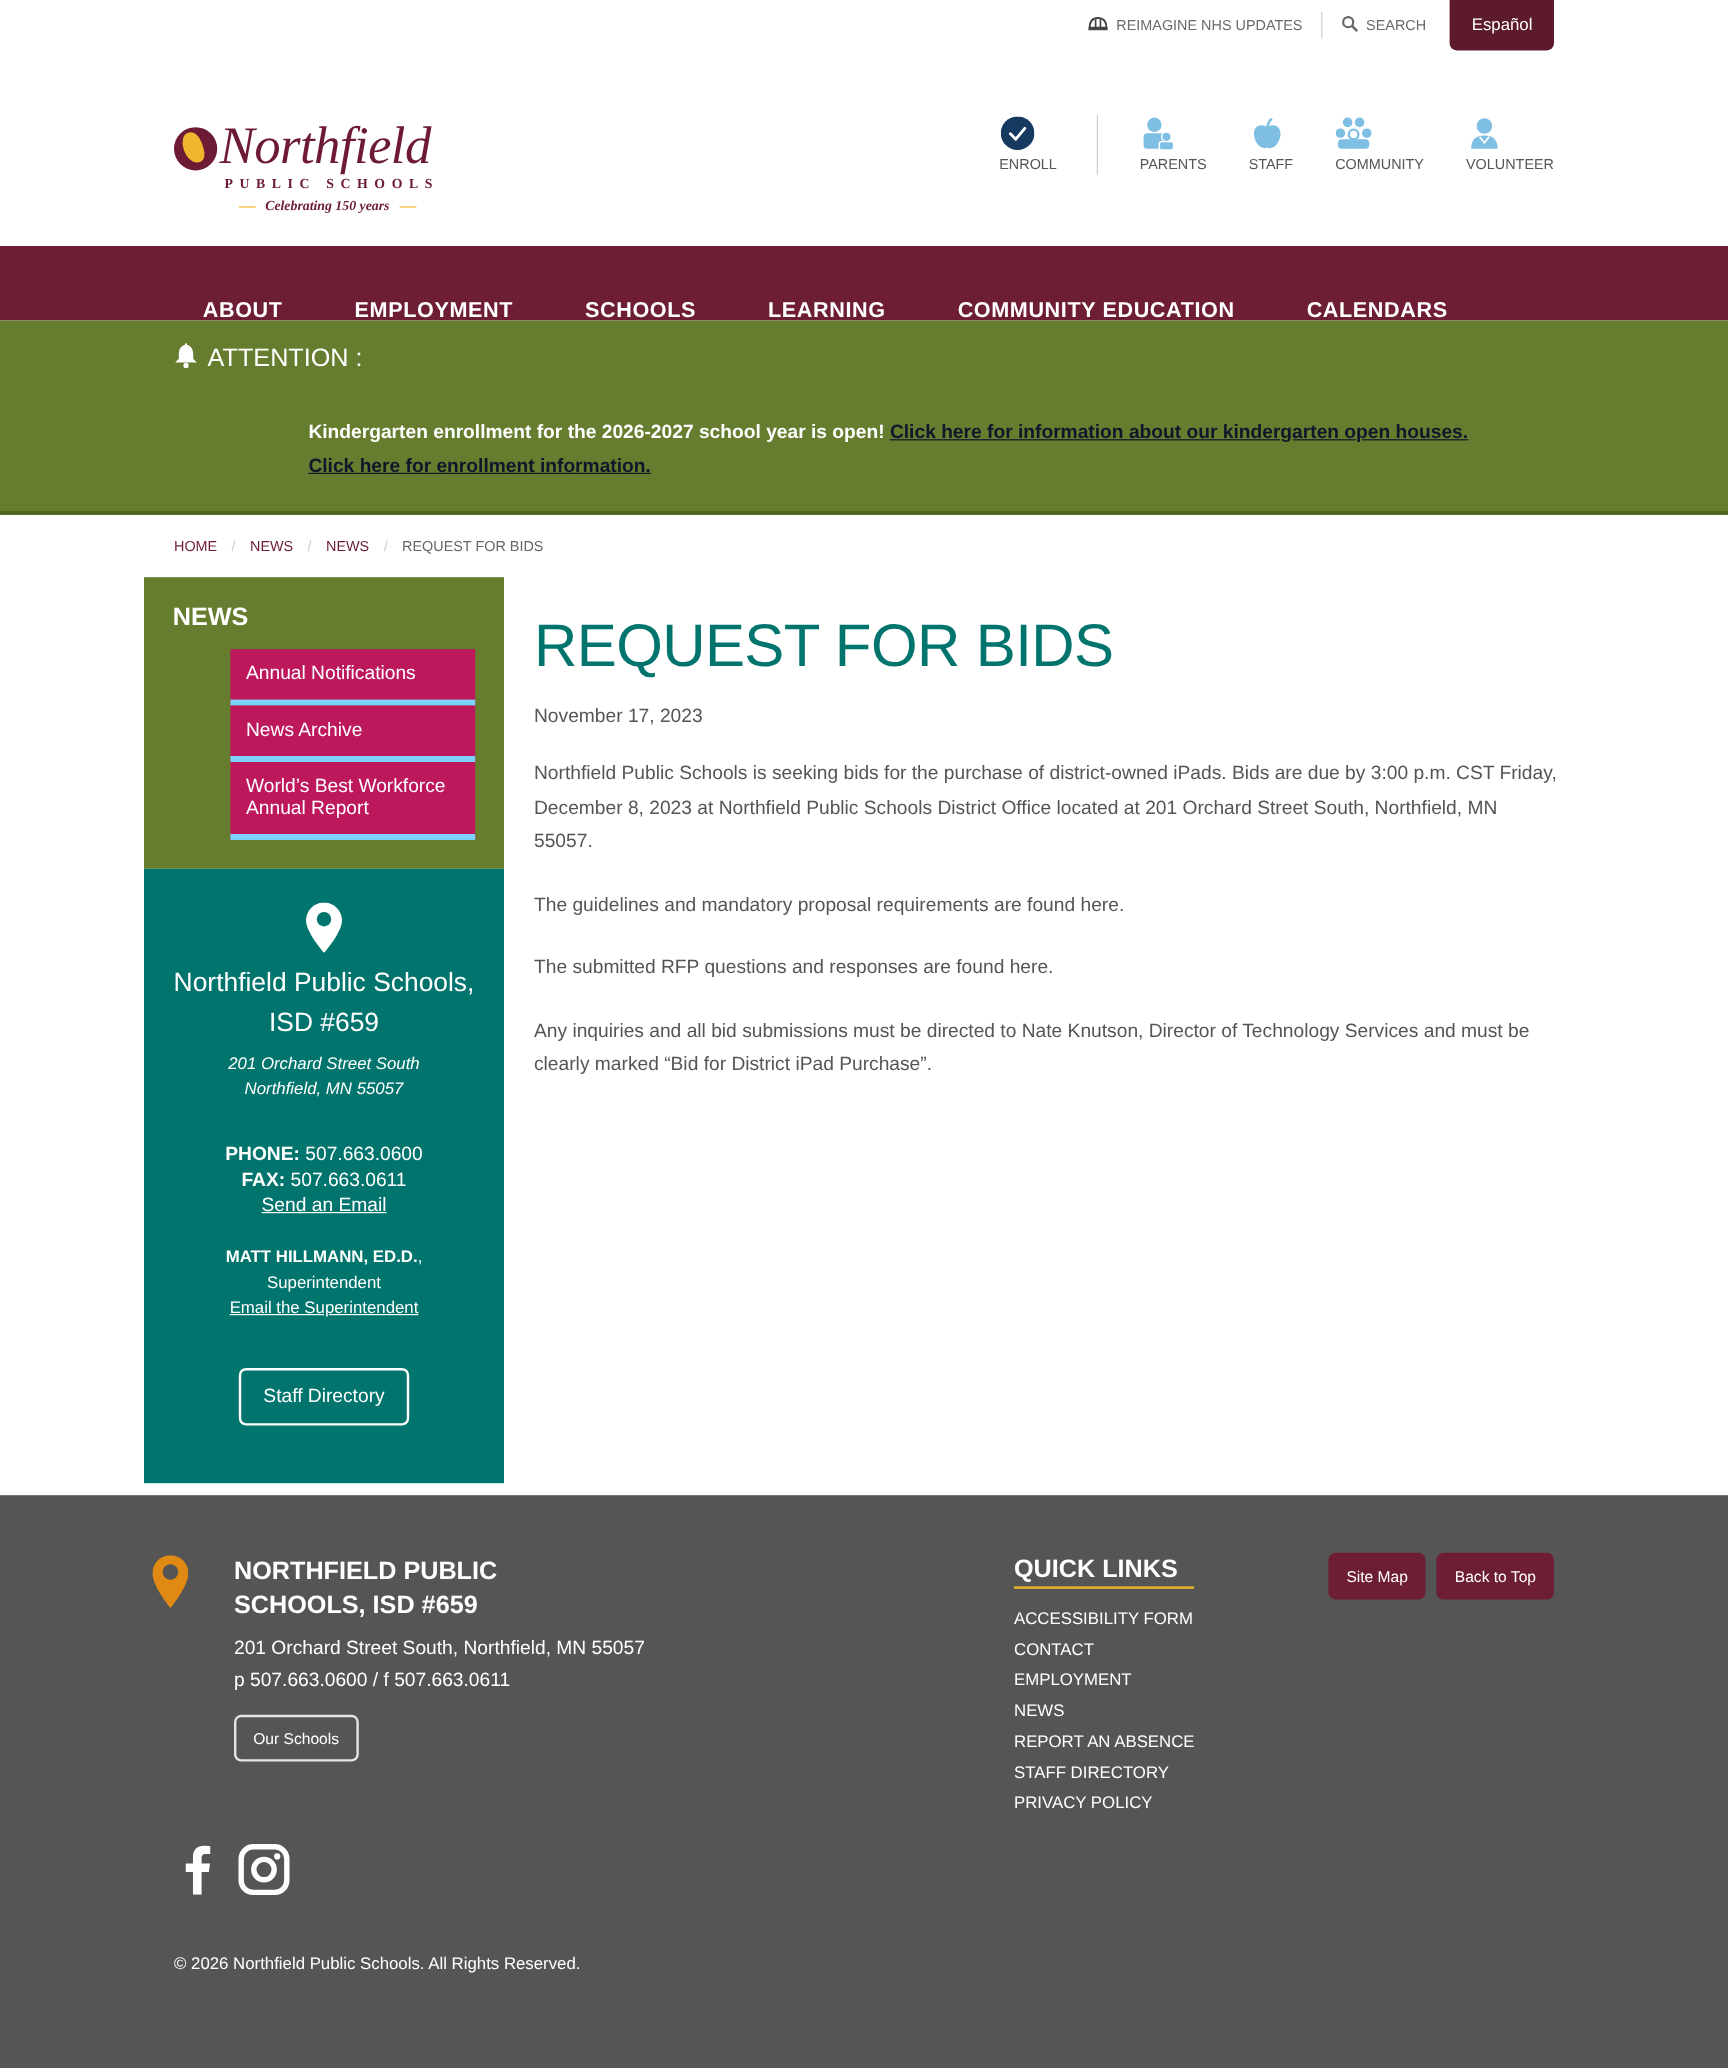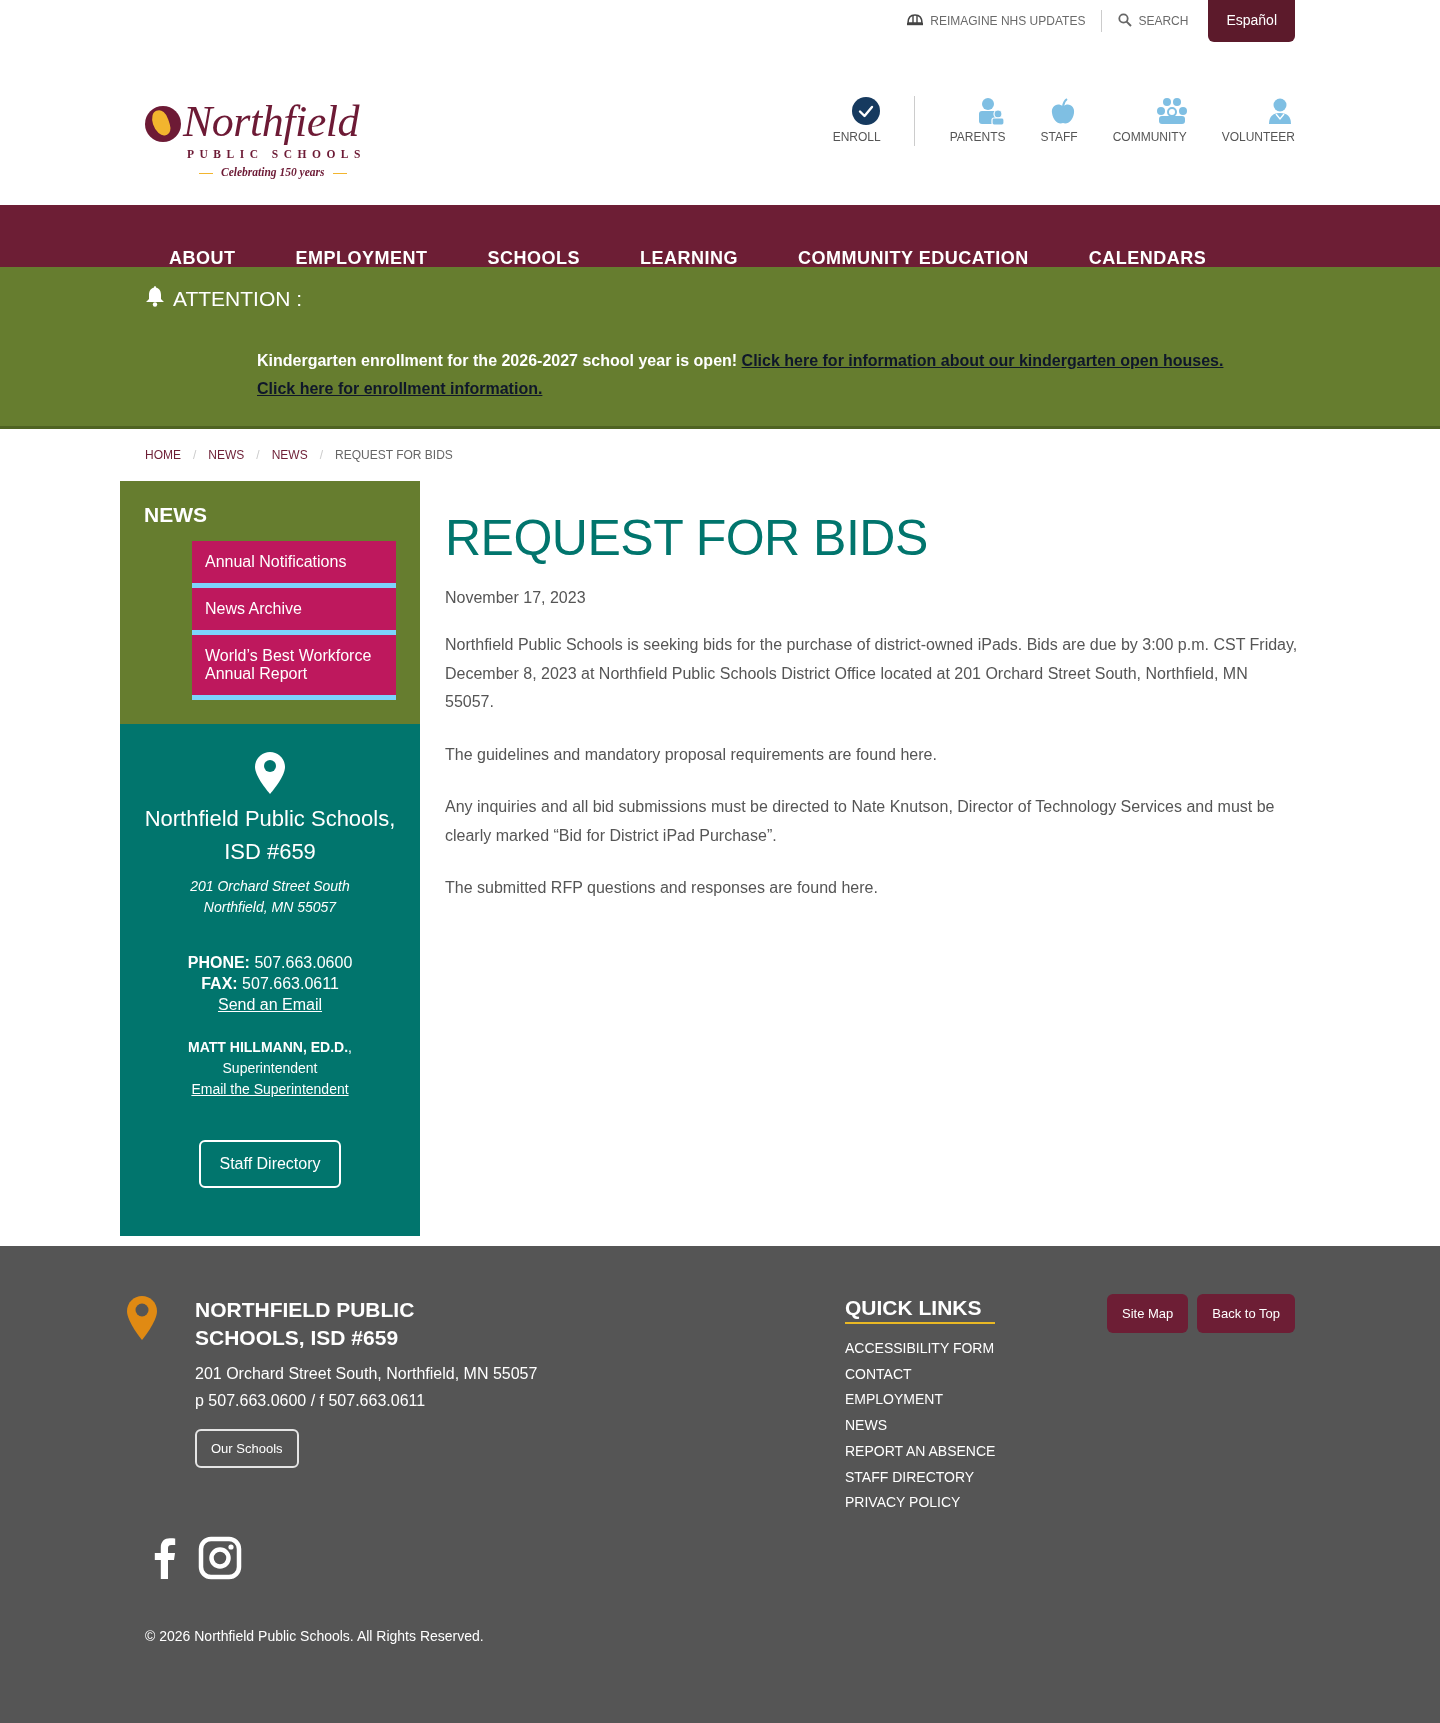--- a/index.html
+++ b/index.html
@@ -17,21 +17,21 @@
   .header { height: 159px; position: relative; }
   .logo { position: absolute; left: 145px; top: 50px; width: 260px; height: 80px; }
   .logo .mark { position: absolute; left: 0; top: 10px; width: 36px; height: 36px; border-radius: 50%; background: #6d1a35; overflow: hidden; }
   .logo .mark::after { content: ""; position: absolute; left: 8px; top: 4px; width: 16px; height: 26px; background: #f2b52e; border-radius: 50% 50% 40% 60%; transform: rotate(-18deg); }
   .logo .word { position: absolute; left: 38px; top: 0; font-family: "Liberation Serif", serif; font-style: italic; font-size: 44px; color: #6d1a35; letter-spacing: -0.5px; }
   .logo .sub { position: absolute; left: 42px; top: 52px; font-family: "Liberation Serif", serif; font-size: 11.5px; letter-spacing: 5.5px; color: #6d1a35; font-weight: bold; }
   .logo .tag { position: absolute; left: 46px; top: 70px; font-family: "Liberation Serif", serif; font-style: italic; font-size: 11.5px; color: #6d1a35; font-weight: bold; }
   .logo .tag::before, .logo .tag::after { content: ""; display: inline-block; width: 14px; height: 1px; background: #f2b52e; vertical-align: middle; margin: 0 8px; }
 
   .aud-nav { position: absolute; right: 145px; top: 50px; display: flex; align-items: flex-start; }
-  .aud { display: flex; flex-direction: column; align-items: flex-end; font-size: 12px; color: #555; text-transform: uppercase; text-decoration: none; margin-left: 35px; }
+  .aud { display: flex; flex-direction: column; align-items: flex-start; font-size: 12px; color: #555; text-transform: uppercase; text-decoration: none; margin-left: 35px; }
   .aud:first-child { margin-left: 0; }
   .aud .ic { width: 30px; height: 30px; margin-bottom: 4px; display: flex; align-items: center; justify-content: center; }
   .aud-sep { width: 1px; height: 50px; background: #ccc; margin-left: 33px; }
 
   
   .mainnav { background: #6d1e35; height: 62px; }
   .mainnav ul { list-style: none; display: flex; padding-left: 169px; height: 62px; align-items: center; }
   .mainnav li { margin-right: 60px; margin-top: 44px; }
   .mainnav a { color: #fff; text-decoration: none; font-weight: bold; font-size: 18px; letter-spacing: 0.5px; text-transform: uppercase; }
 
@@ -257,22 +257,22 @@
       </div>
       <a class="staff-btn" href="#">Staff Directory</a>
     </div>
   </aside>
 
   <main class="article">
     <h1>REQUEST FOR BIDS</h1>
     <div class="date">November 17, 2023</div>
     <p>Northfield Public Schools is seeking bids for the purchase of district-owned iPads. Bids are due by 3:00 p.m. CST Friday, December 8, 2023 at Northfield Public Schools District Office located at 201 Orchard Street South, Northfield, MN 55057.</p>
     <p>The guidelines and mandatory proposal requirements are found here.</p>
+    <p>The submitted RFP questions and responses are found here.</p>
     <p>Any inquiries and all bid submissions must be directed to Nate Knutson, Director of Technology Services and must be clearly marked “Bid for District iPad Purchase”.</p>
-    <p>The submitted RFP questions and responses are found here.</p>
   </main>
 </div>
 
 <footer class="footer">
   <div class="f-pin">
     <svg width="30" height="44" viewBox="0 0 30 44">
         <path d="M15 0 C6.7 0 0 6.7 0 15 C0 26 15 44 15 44 C15 44 30 26 30 15 C30 6.7 23.3 0 15 0 Z" fill="#e08a13"></path>
         <circle cx="15" cy="14" r="6.5" fill="#555"></circle>
       </svg>
   </div>

